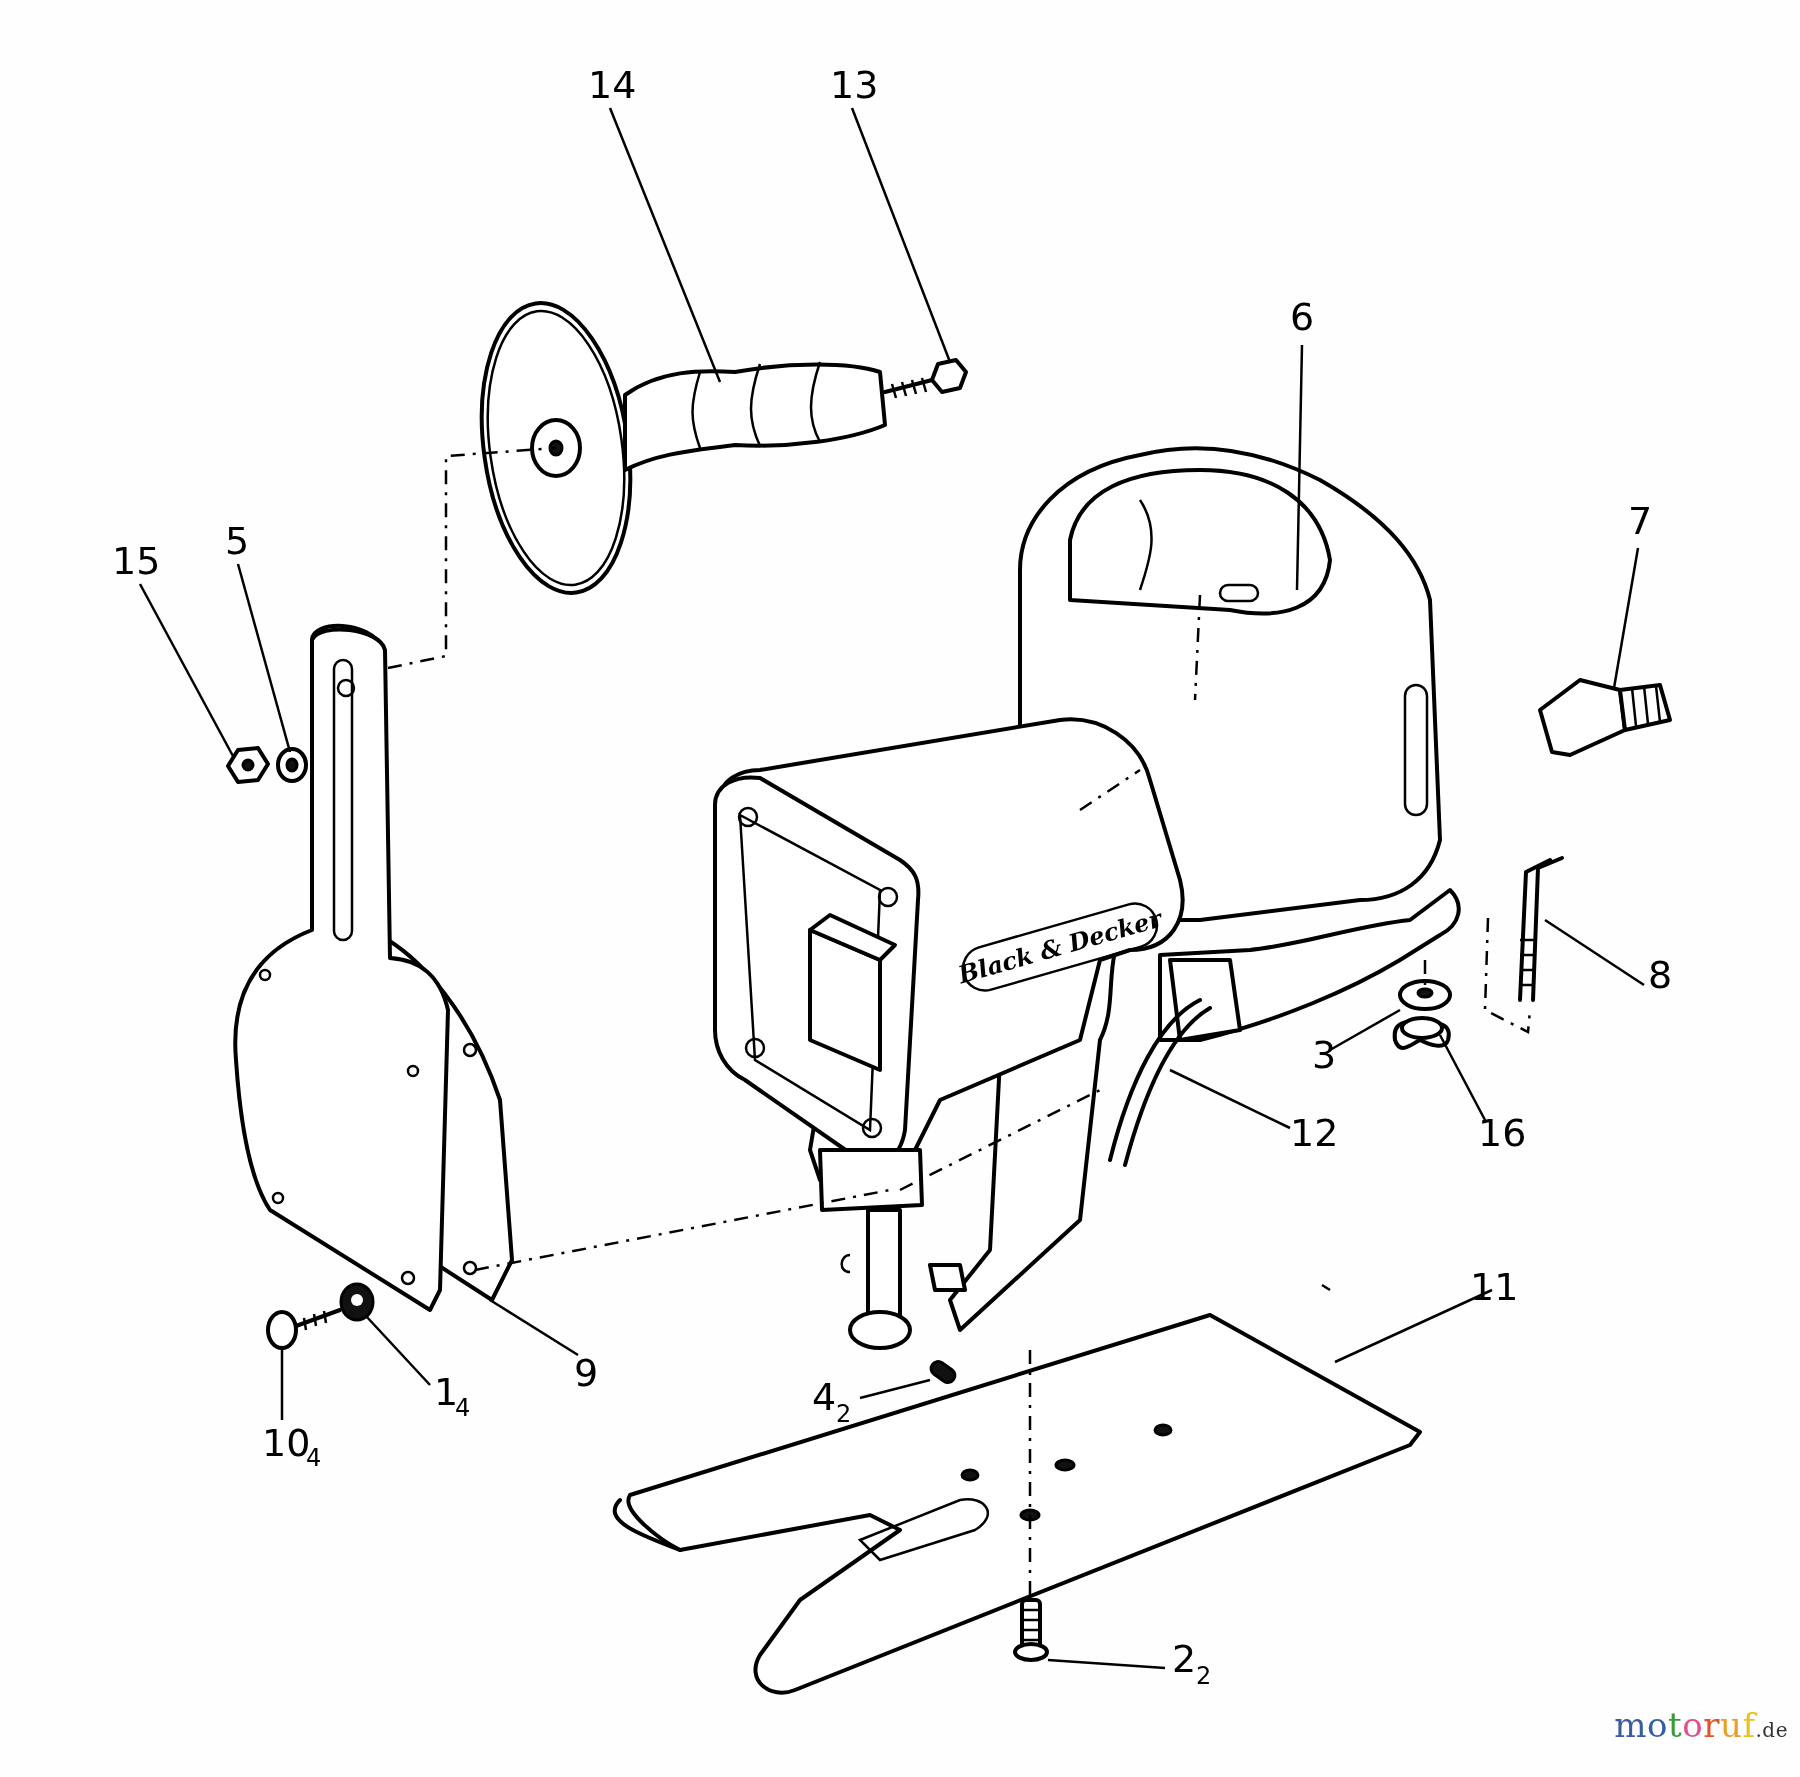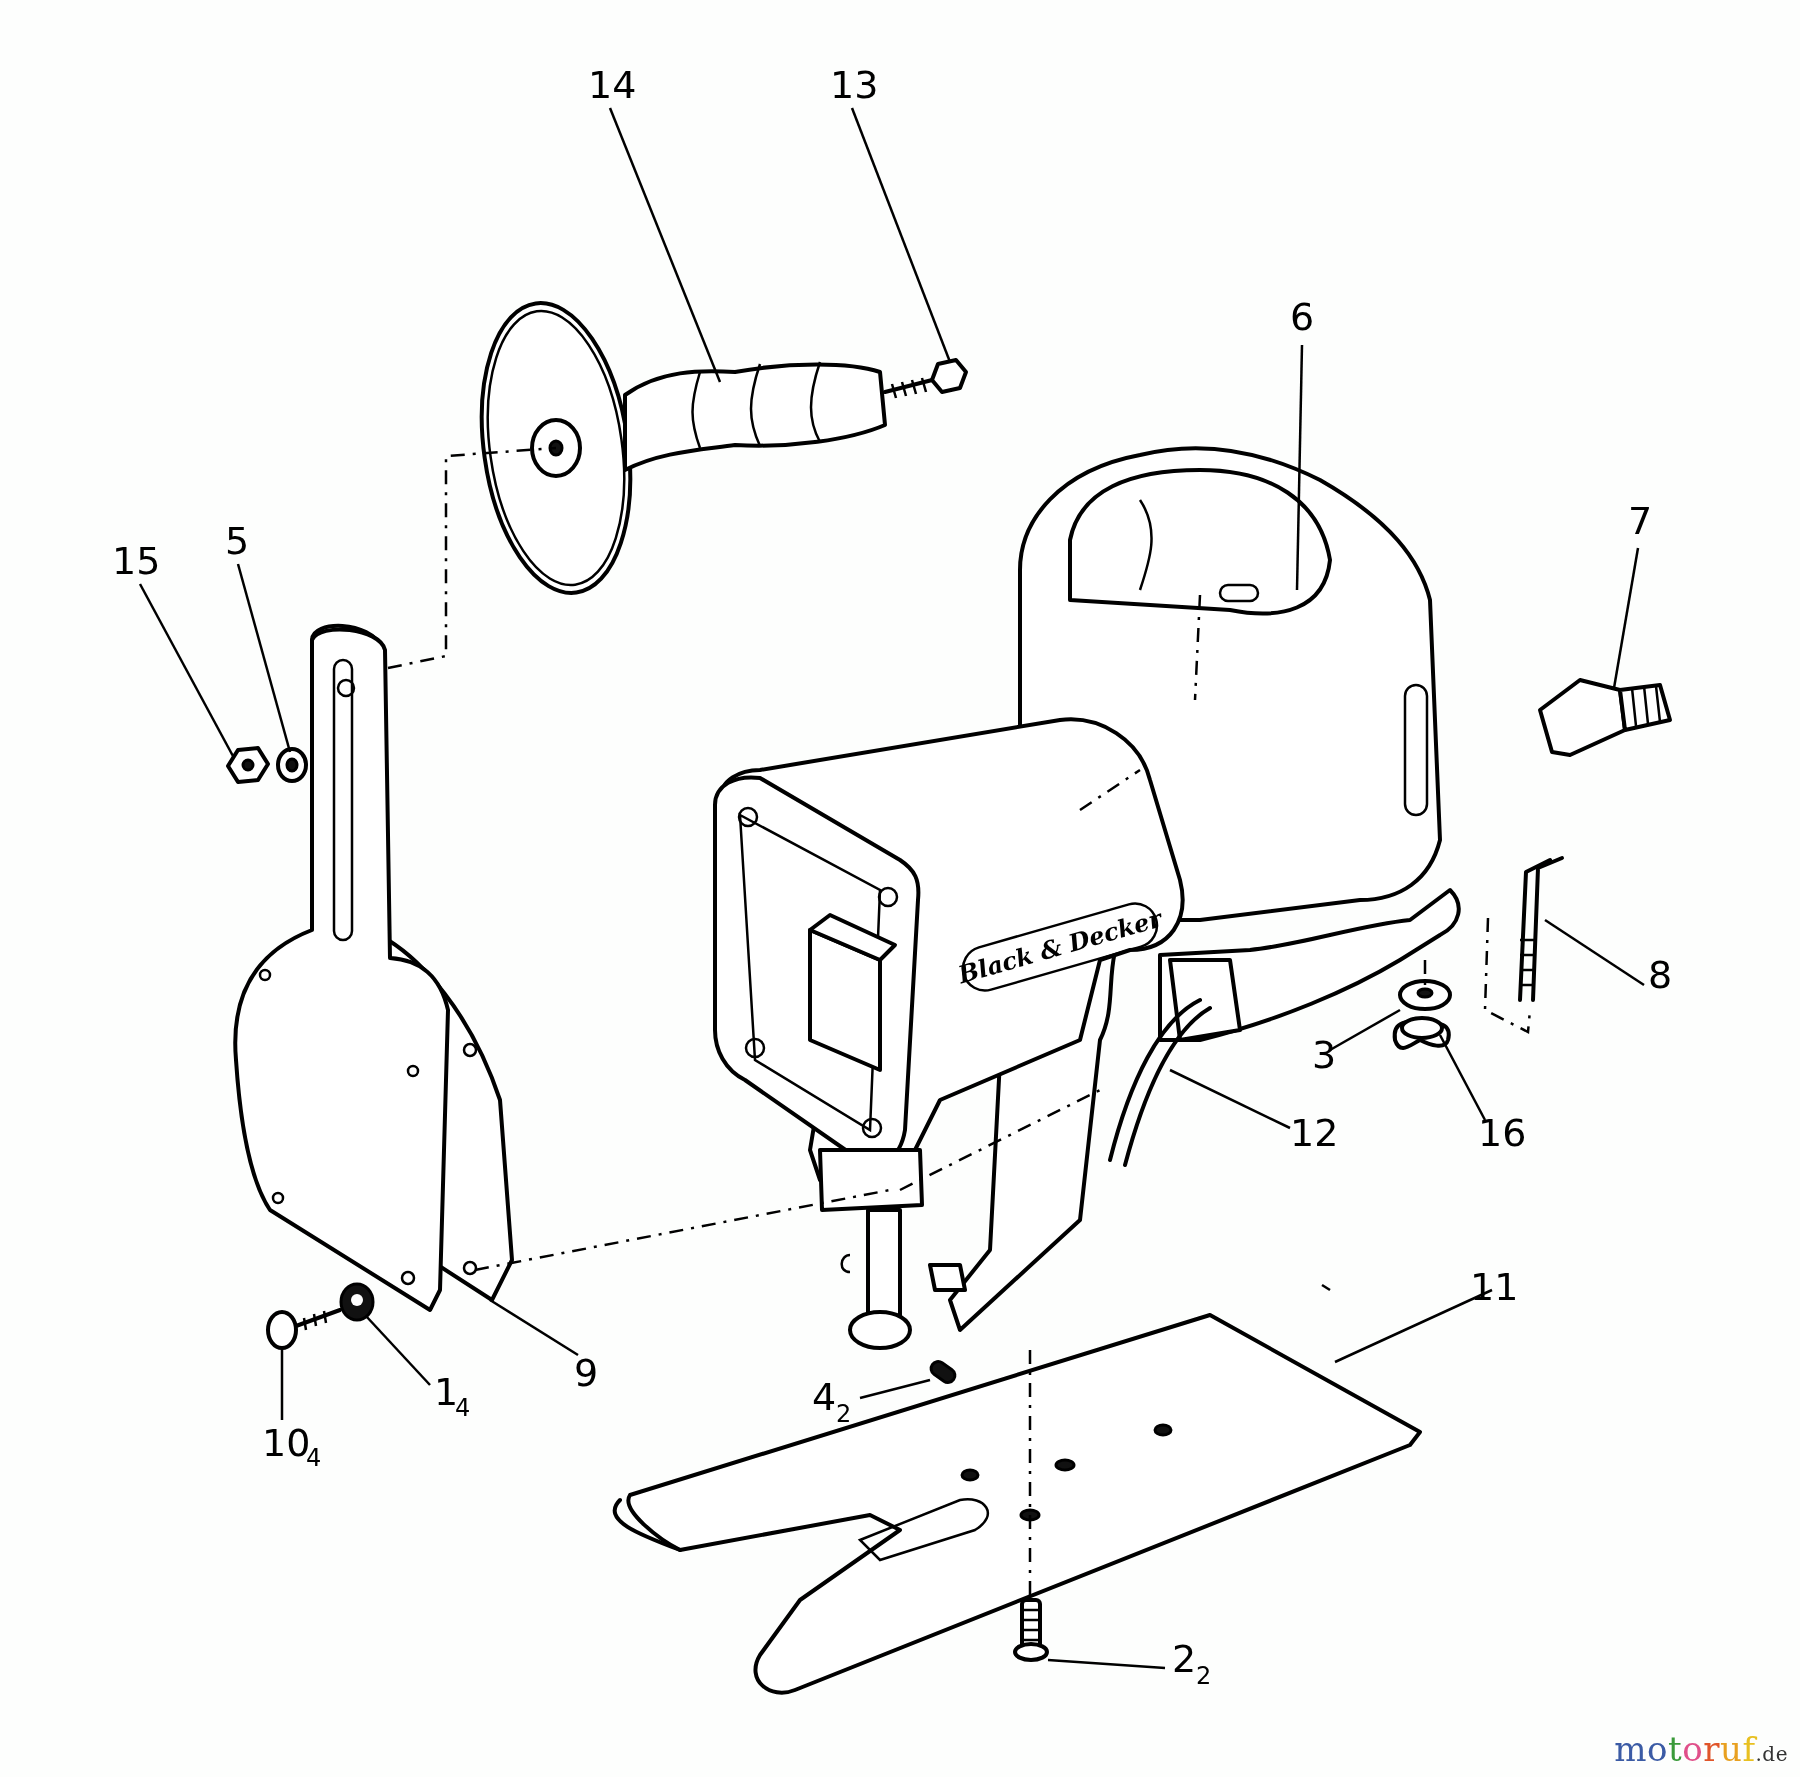--- a/index.html
+++ b/index.html
@@ -7,21 +7,21 @@
   svg#diagram { position: absolute; left: 0; top: 0; }
   .lbl { font-family: "DejaVu Sans", "Liberation Sans", sans-serif; font-size: 38px; fill: #000; }
   .sub { font-family: "DejaVu Sans", "Liberation Sans", sans-serif; font-size: 24px; fill: #000; }
   .brand { font-family: "DejaVu Serif", "Liberation Serif", serif; font-style: italic; font-size: 24px; font-weight: bold; fill: #000; }
   .stroke { fill: none; stroke: #000; stroke-width: 4; stroke-linejoin: round; stroke-linecap: round; }
   .thin { fill: none; stroke: #000; stroke-width: 2.5; }
   .dash { fill: none; stroke: #000; stroke-width: 2.5; stroke-dasharray: 14 8 3 8; }
   .lead { stroke: #000; stroke-width: 2.5; }
   .part { fill: #fff; stroke: #000; stroke-width: 4; stroke-linejoin: round; }
   .dark { fill: #111; stroke: #000; stroke-width: 3; }
-  #watermark { position: absolute; right: 12px; bottom: 8px; font-family: "DejaVu Serif", "Liberation Serif", serif; font-size: 34px; letter-spacing: 0.5px; }
+  #watermark { position: absolute; right: 12px; bottom: 32px; font-family: "DejaVu Serif", "Liberation Serif", serif; font-size: 34px; letter-spacing: 0.5px; }
   #watermark .tld { font-size: 20px; color: #333; }
 </style>
 </head>
 <body>
 
 <div id="canvas">
 <svg id="diagram" width="1800" height="1777" viewBox="0 0 1800 1777">
 
   <g>
     <ellipse class="part" cx="556" cy="448" rx="72" ry="146" transform="rotate(-8 556 448)"></ellipse>

